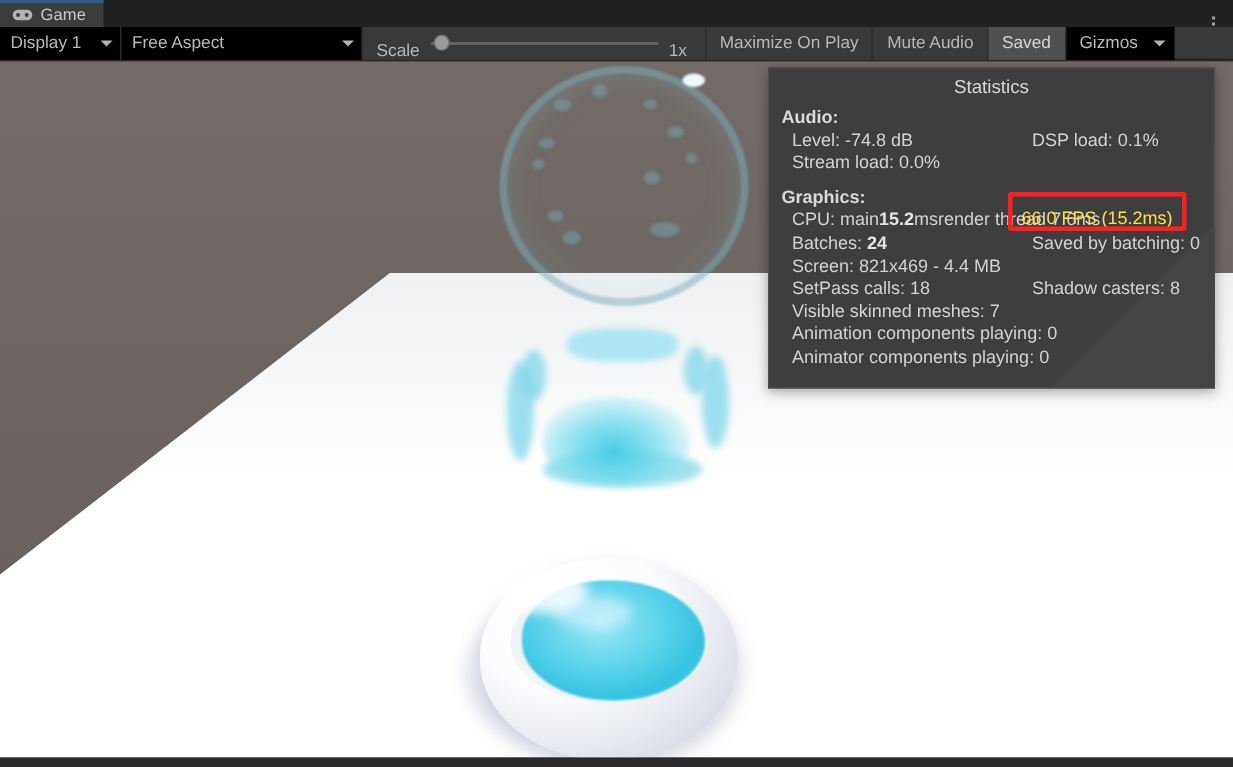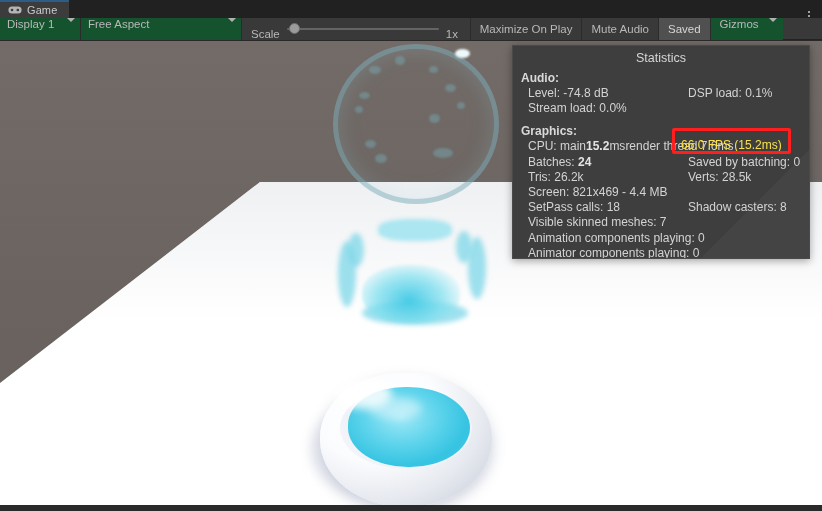--- a/index.html
+++ b/index.html
@@ -47,23 +47,23 @@
   
   .toolbar {
     position: absolute; left: 0; top: 18px;
     width: 822px; height: 22px;
     background: #393939;
     border-bottom: 1px solid #232323;
     display: flex; align-items: center;
   }
   .tb-sep { width: 1px; height: 22px; background: #2b2b2b; }
   .tb-dropdown {
-    height: 22px; display: flex; align-items: flex-start;
+    height: 22px; display: flex; align-items: center;
     justify-content: space-between;
-    padding: 0 5px 0 7px; background: #14532d;
+    padding: 0 5px 0 7px; background: #000000;
     color: #b8b8b8; font-size: 11.5px; cursor: default;
   }
   .tb-dropdown .lbl { white-space: nowrap; }
   .caret {
     width: 0; height: 0; margin-left: 10px;
     border-left: 4px solid transparent;
     border-right: 4px solid transparent;
     border-top: 4px solid #b2b2b2;
   }
   .tb-btn {
@@ -361,24 +361,20 @@
         <div class="row">
           <span>CPU: main </span>
             <span class="b">15.2</span>
             <span>ms</span>
             <span>  render thread 7.6ms</span>
         </div>
         <div class="row">
           <span class="c1"><span>Batches: </span><span class="b">24</span></span>
           <span class="c2">Saved by batching: 0</span>
         </div>
-        <div class="row">
-          <span class="c1">Tris: 26.2k</span>
-          <span class="c2">Verts: 28.5k</span>
-        </div>
         <div class="row single">
           <span>Screen: 821x469 - 4.4 MB</span>
         </div>
         <div class="row">
           <span class="c1">SetPass calls: 18</span>
           <span class="c2">Shadow casters: 8</span>
         </div>
         <div class="row single">
           <span>Visible skinned meshes: 7</span>
         </div>

